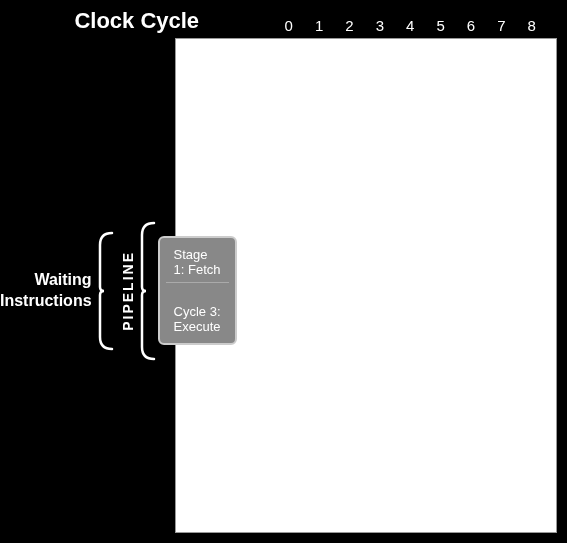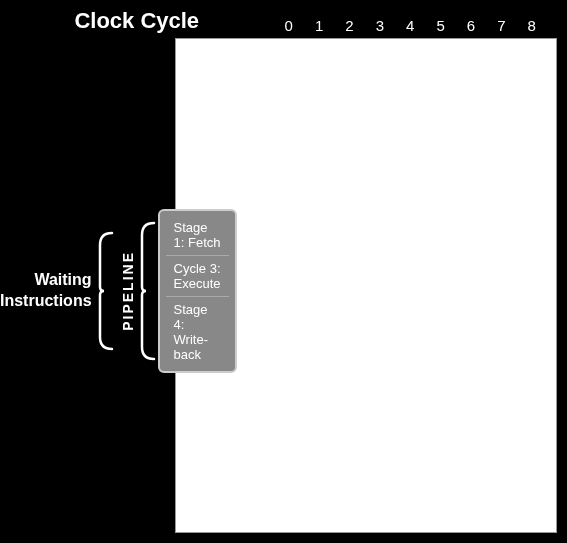--- a/index.html
+++ b/index.html
@@ -74,21 +74,21 @@
       padding-right: 4px;
     }
 
     .stages-box {
       background: #888;
       border-radius: 6px;
       border: 2px solid #ccc;
       padding: 4px 6px;
       display: flex;
       flex-direction: column;
-      gap: 0;
+      gap: 16px;
     }
 
     .stage-item {
       font-size: 13px;
       color: #fff;
       padding: 5px 8px;
       border-bottom: 1px solid #aaa;
     }
 
     .stage-item:last-child {
@@ -171,21 +171,20 @@
       </div>
 
       <div class="pipeline-section">
         <span class="pipeline-vertical">PIPELINE</span>
         <svg class="brace-svg" width="20" height="140" viewBox="0 0 20 140">
           <path d="M16,2 Q4,2 4,14 L4,66 Q4,70 8,70 Q4,70 4,74 L4,126 Q4,138 16,138" fill="none" stroke="white" stroke-width="2.5" stroke-linecap="round"></path>
         </svg>
         <div class="stages-box" id="stages-container">
         <div class="stage-item">Stage 1: Fetch</div>
             <div class="stage-item">Cycle 3: Execute</div>
-            <div class="stage-item">Stage 4: Write-back</div>
           </div>
       </div>
 
       <div class="completed-section">
         <div style="flex:1; text-align:right; padding-right:4px;">
           <span class="label-text">Completed<br>Instructions</span>
         </div>
         <svg class="brace-svg" width="20" height="100" viewBox="0 0 20 100">
           <path d="M16,2 Q4,2 4,14 L4,46 Q4,50 8,50 Q4,50 4,54 L4,86 Q4,98 16,98" fill="none" stroke="white" stroke-width="2.5" stroke-linecap="round"></path>
         </svg>

